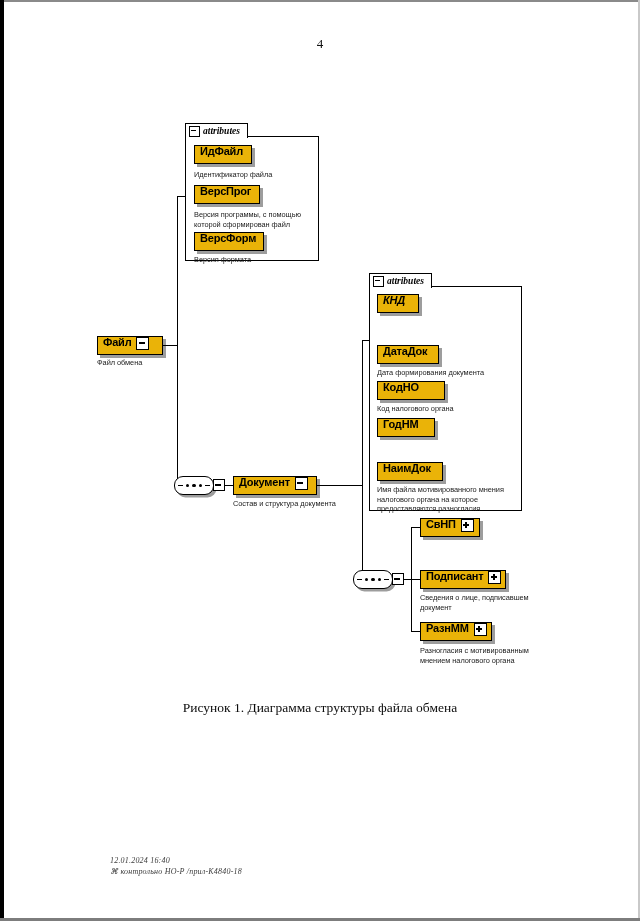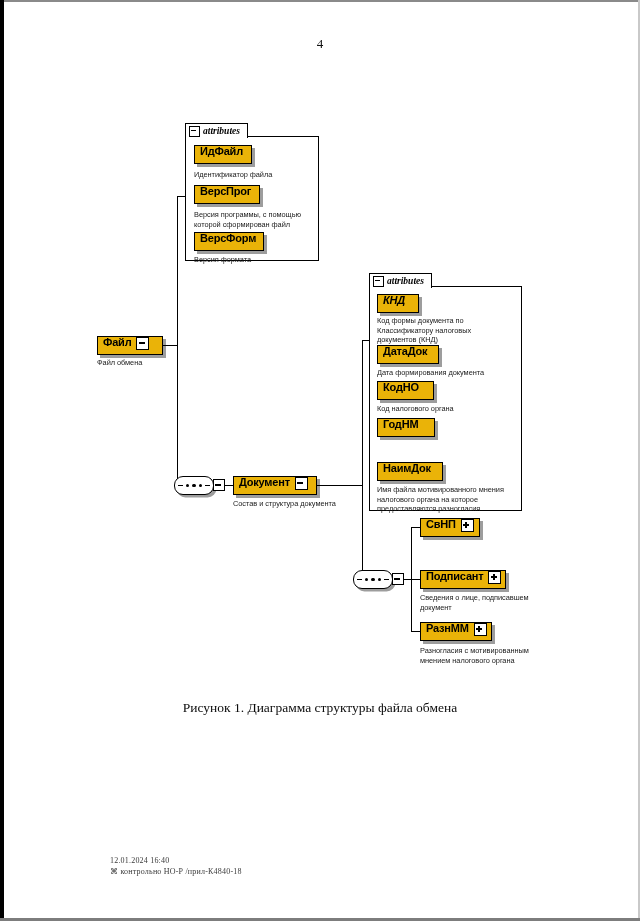--- a/index.html
+++ b/index.html
@@ -225,20 +225,21 @@
     font-family: "Liberation Serif", serif;
     font-size: 13.5px;
     color: #0d0d0d;
   }
 
   
   .footer {
     position: absolute;
     left: 110px;
     font-family: "Liberation Serif", serif;
+    font-style: italic;
     font-size: 8px;
     color: #3a3a3a;
     white-space: nowrap;
   }
   .footer.l1 { top: 856px; letter-spacing: 0.2px; }
   .footer.l2 { top: 867px; letter-spacing: 0.2px; }
 </style>
 </head>
 <body>
 
@@ -312,30 +313,27 @@
   <div class="attrpanel" style="left:369px; top:286px; width:153px; height:225px;"></div>
   <div class="tabmask" style="left:370px; top:285px; width:62px;"></div>
   <div class="attrtab" style="left:369px; top:273px; width:63px;">
     <span class="minibox"></span>
     <span class="lbl">attributes</span>
   </div>
 
   <div class="nodebox" style="left:377px; top:294px; width:42px;font-style:italic;">
     <span class="nm">КНД</span>
   </div>
-  <div class="desc" style="left:377px; top:316px; width:142px;">Код формы документа по
-Классификатору налоговых
-документов (КНД)</div>
 
   <div class="nodebox" style="left:377px; top:345px; width:62px;">
     <span class="nm">ДатаДок</span>
   </div>
   <div class="desc" style="left:377px; top:368px; width:142px;">Дата формирования документа</div>
 
-  <div class="nodebox" style="left:377px; top:381px; width:57px;">
+  <div class="nodebox" style="left:377px; top:381px; width:68px;">
     <span class="nm">КодНО</span>
   </div>
   <div class="desc" style="left:377px; top:404px; width:142px;">Код налогового органа</div>
 
   <div class="nodebox" style="left:377px; top:418px; width:58px;">
     <span class="nm">ГодНМ</span>
   </div>
 
   <div class="nodebox" style="left:377px; top:462px; width:66px;">
     <span class="nm">НаимДок</span>

